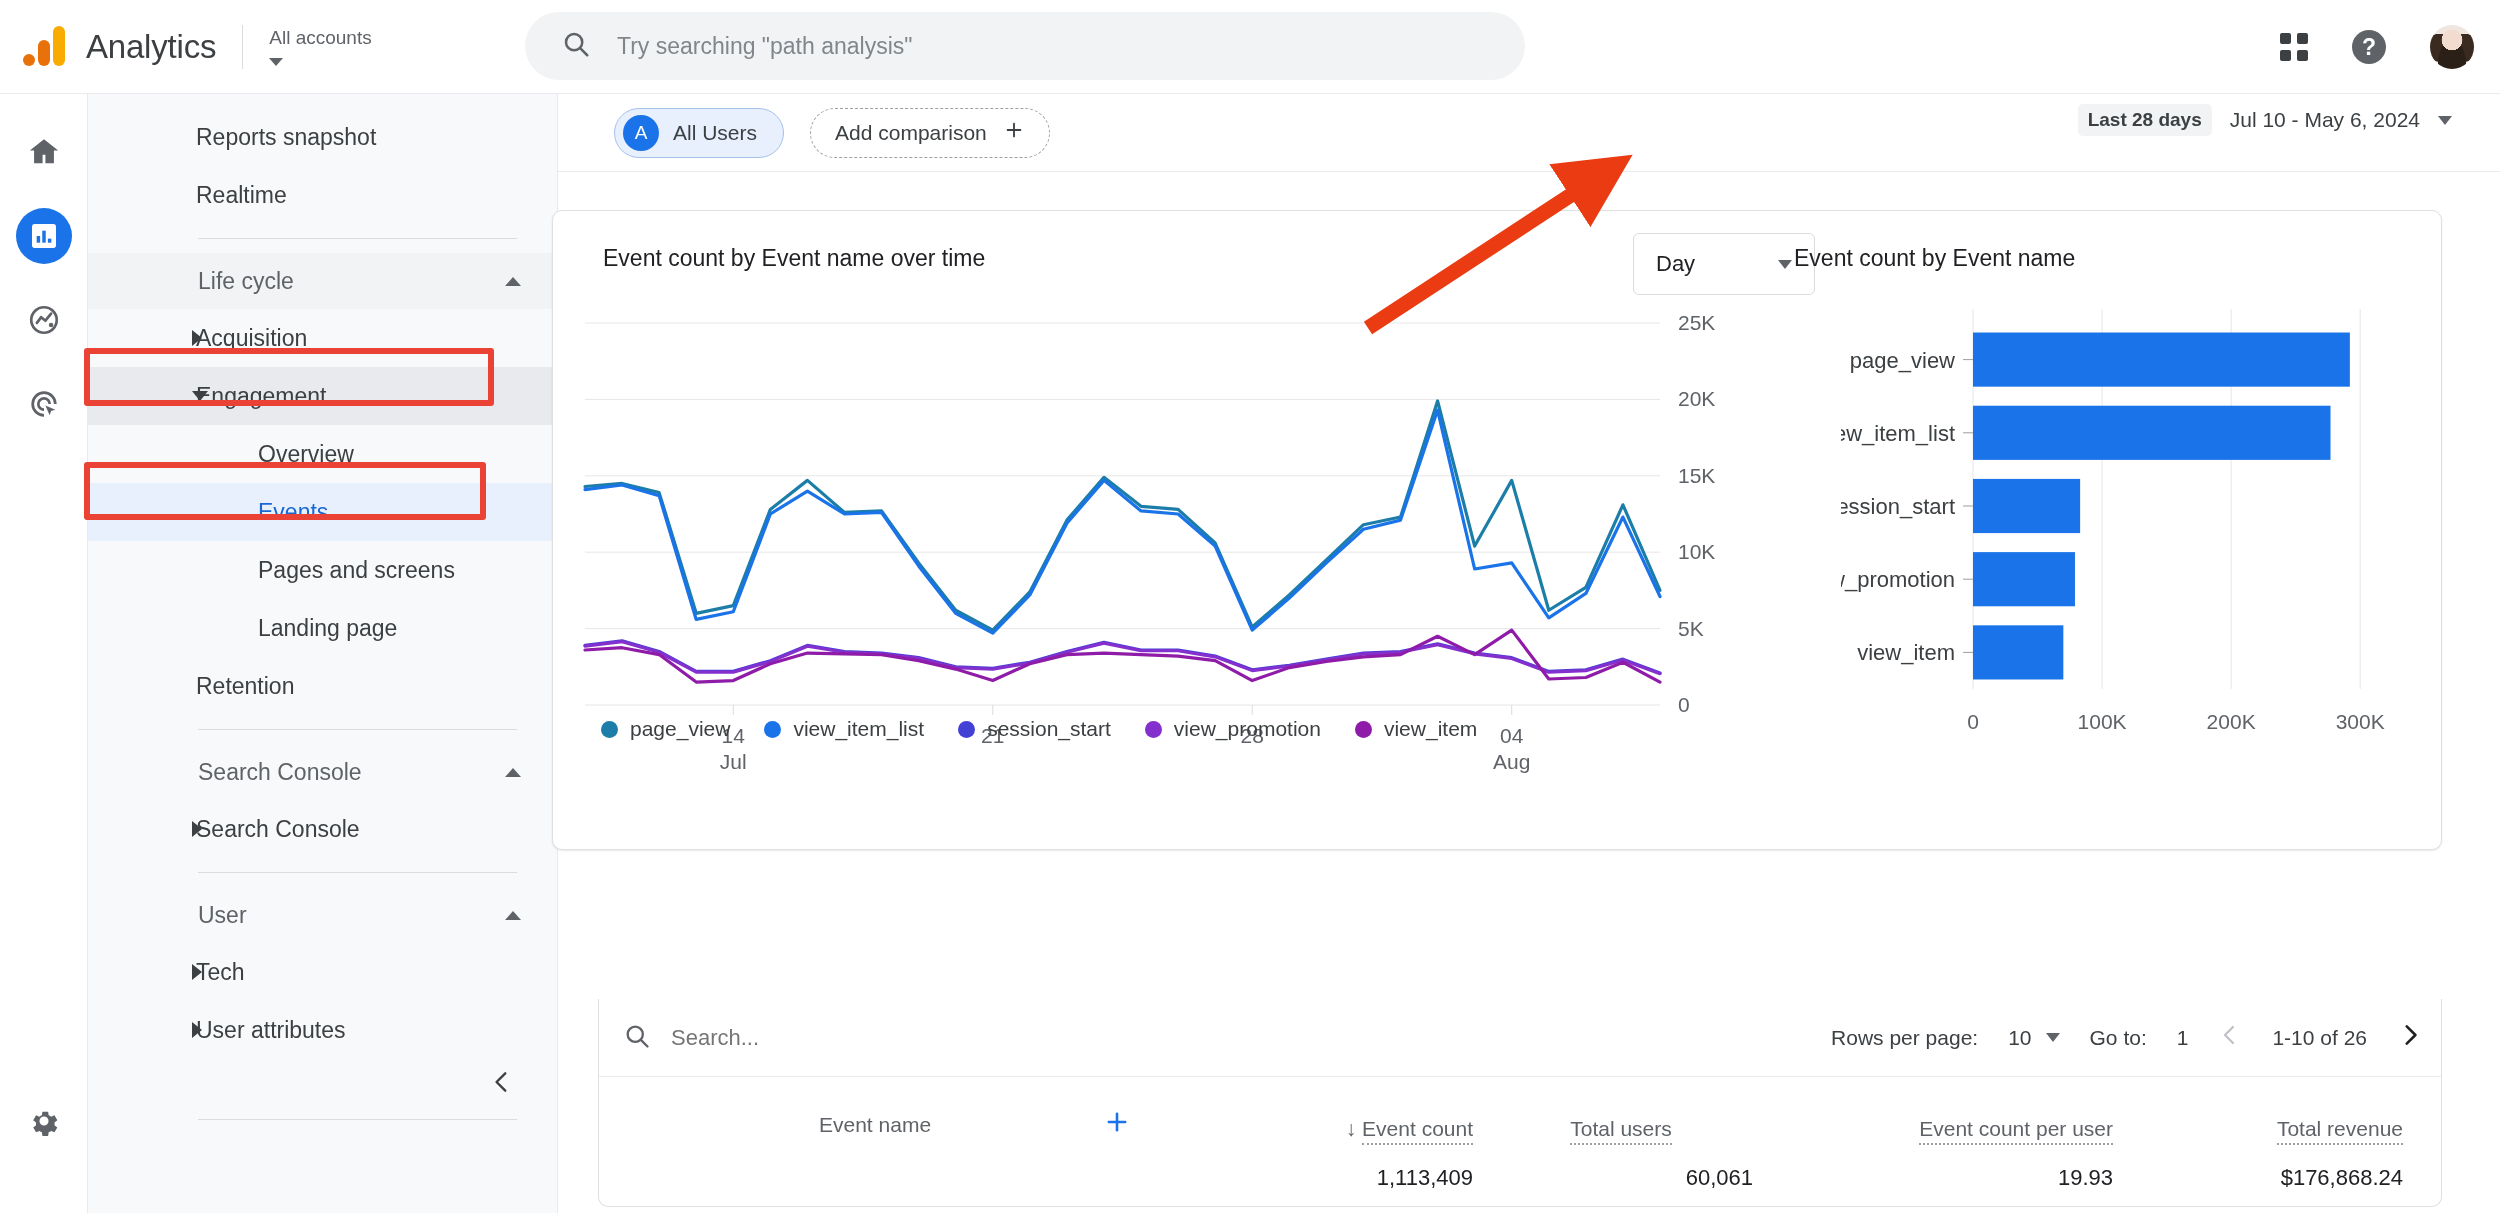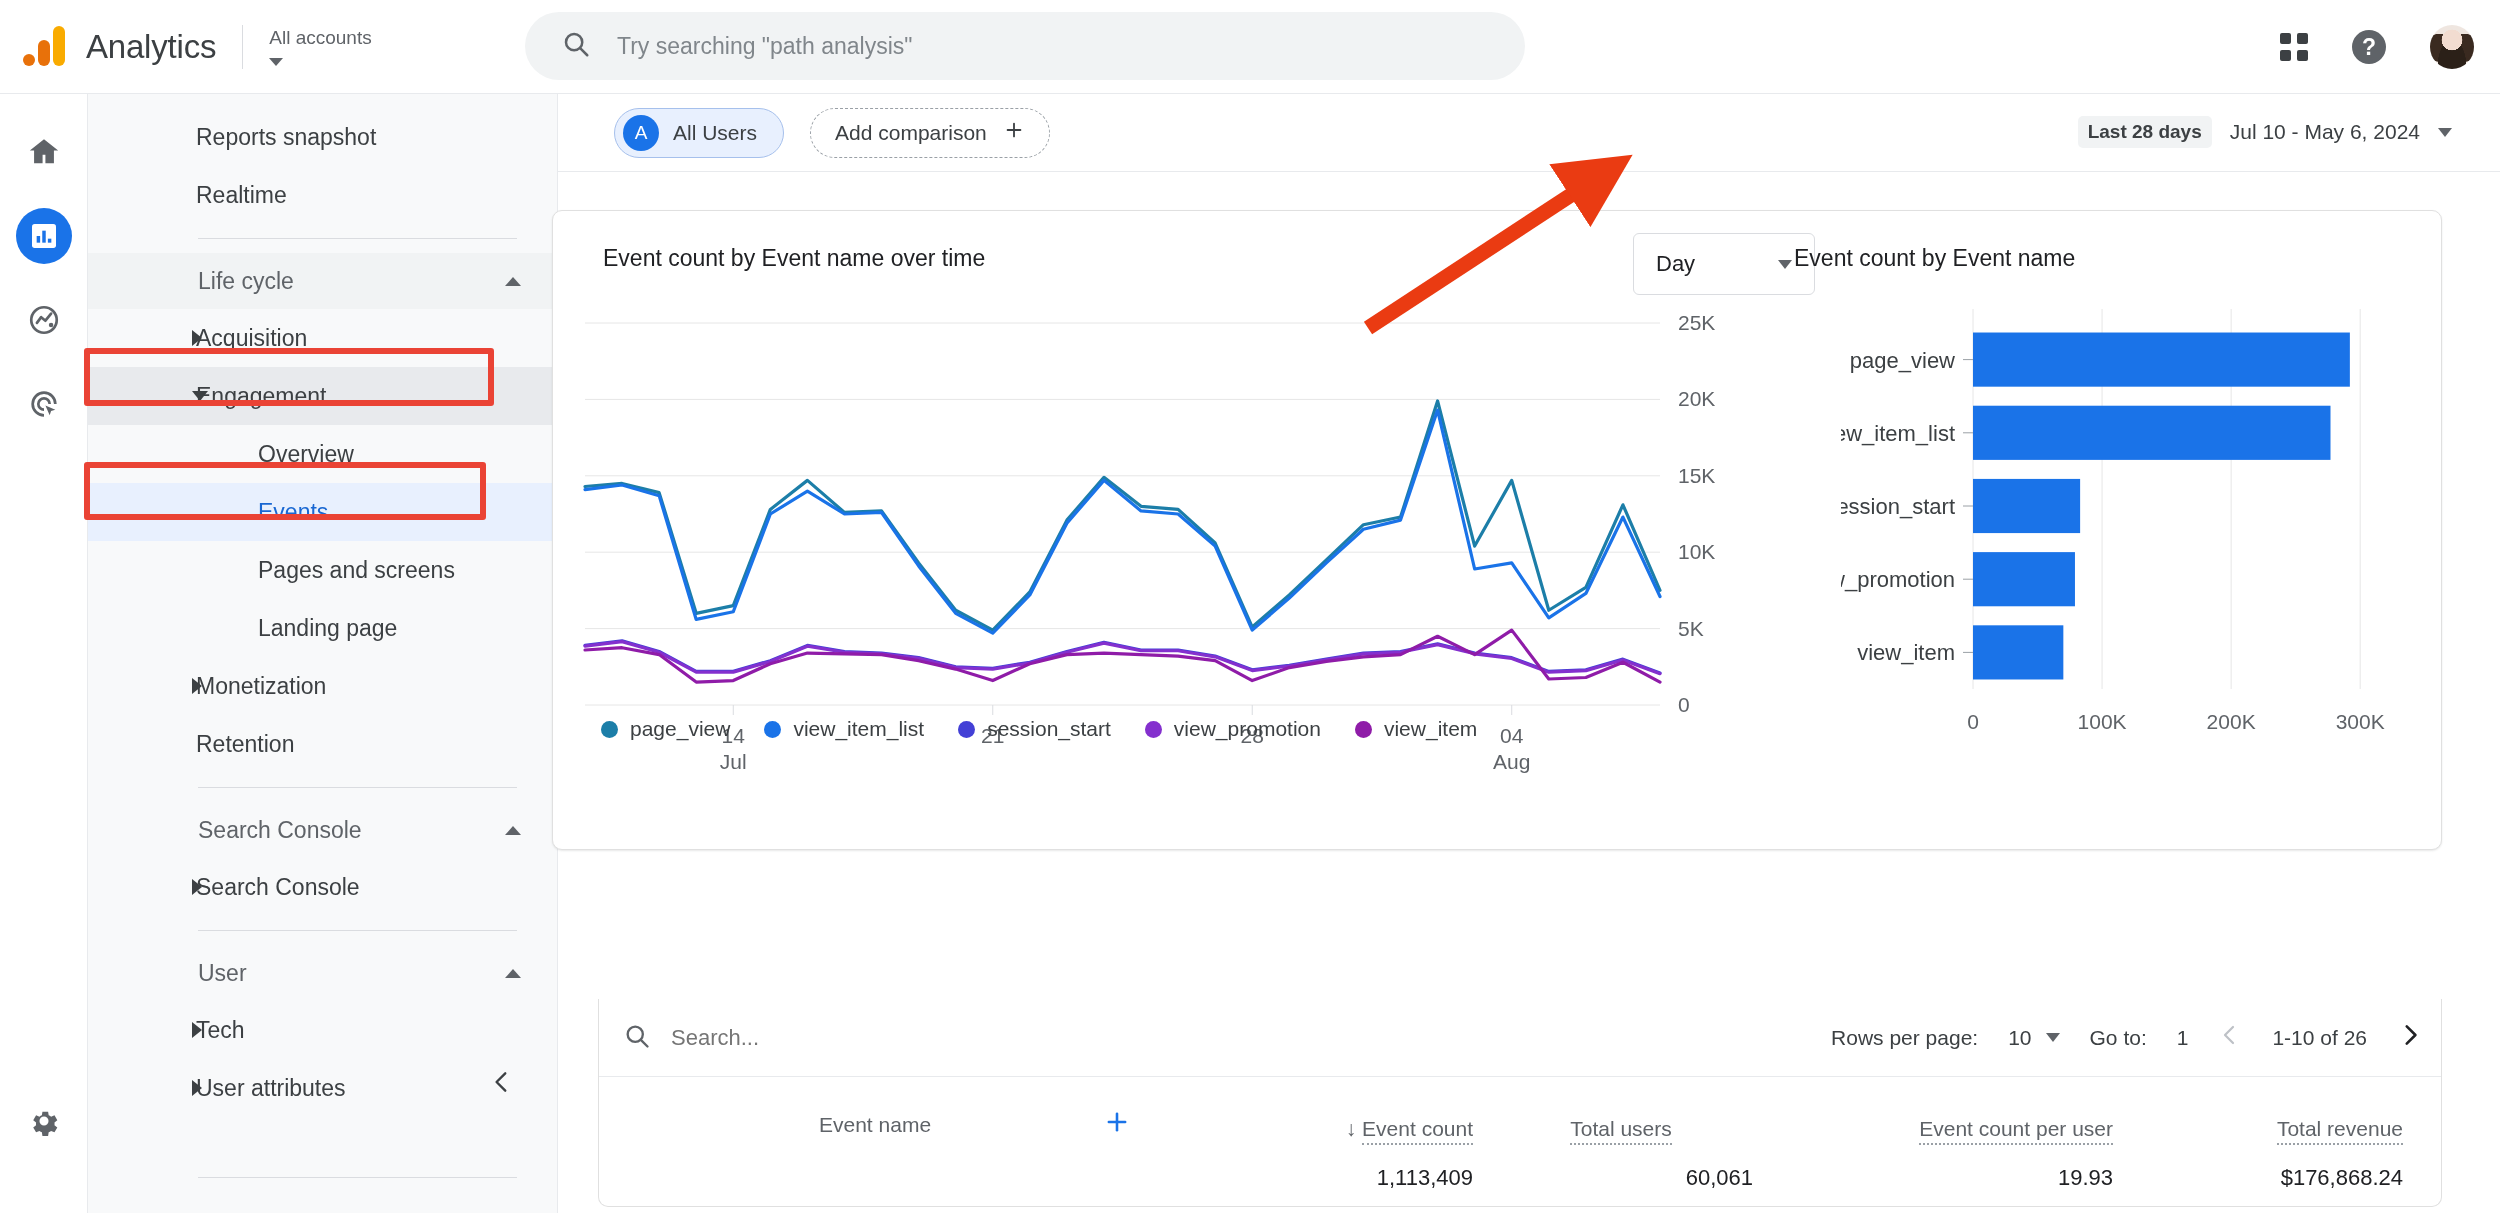--- a/index.html
+++ b/index.html
@@ -113,21 +113,21 @@
   .chip-users {
     display:flex;align-items:center;gap:14px;background:#e8f0fe;border:1px solid #a6c0ec;
     border-radius:30px; height:50px; padding:0 26px 0 8px; color:#3c4043; font-size:21px;
   }
   .chip-users .av { width:36px;height:36px;border-radius:50%;background:#1a73e8;color:#fff;
                     display:flex;align-items:center;justify-content:center;font-size:19px; }
   .chip-dashed {
     display:flex;align-items:center;gap:16px;border:1px dashed #9aa0a6;border-radius:30px;
     height:50px;padding:0 24px;font-size:21px;color:#3c4043;background:#fff;
   }
-  .daterange { position:absolute; right:48px; top:22px; display:flex;align-items:center;gap:18px; font-size:21px; color:#3c4043;}
+  .daterange { position:absolute; right:48px; top:10px; display:flex;align-items:center;gap:18px; font-size:21px; color:#3c4043;}
   .daterange .pill { background:#f1f3f4; border-radius:5px; padding:5px 10px; font-weight:bold; font-size:19px;}
 
   .title-row { display:flex; align-items:center; padding:34px 0 0 56px; gap:16px; }
   .page-title { font-size:36px; color:#202124; }
   .verify { width:34px;height:34px;border-radius:50%;border:2.5px solid #137333;display:flex;align-items:center;justify-content:center;color:#137333;font-size:20px; }
   .caret-sm { width:0;height:0;border-left:7px solid transparent;border-right:7px solid transparent;border-top:9px solid #5f6368; }
   .addfilter {
     margin:22px 0 0 56px; display:inline-flex;align-items:center;gap:14px;
     border:1px dashed #9aa0a6;border-radius:30px;height:46px;padding:0 24px;font-size:20px;color:#3c4043;
   }
@@ -262,24 +262,20 @@
       <span>Overview</span>
     </div>
     <div class="nav-item sub selected">
       <span>Events</span>
     </div>
     <div class="nav-item sub">
       <span>Pages and screens</span>
     </div>
     <div class="nav-item sub">
       <span>Landing page</span>
-    </div>
-    <div class="nav-item">
-      <span class="tri"></span>
-      <span>Monetization</span>
     </div>
     <div class="nav-item">
       <span>Retention</span>
     </div>
 
     <div class="nav-sep"></div>
     <div class="nav-section plain">
       <span>Search Console</span>
       <span class="chev-up"></span>
     </div>

